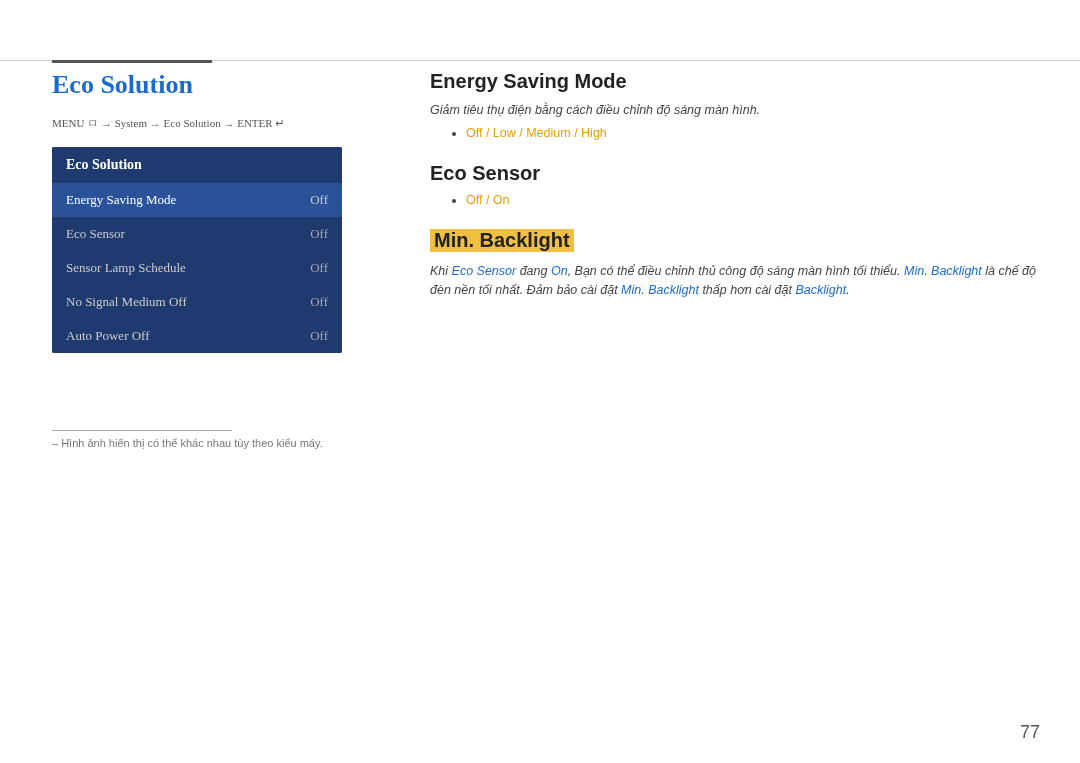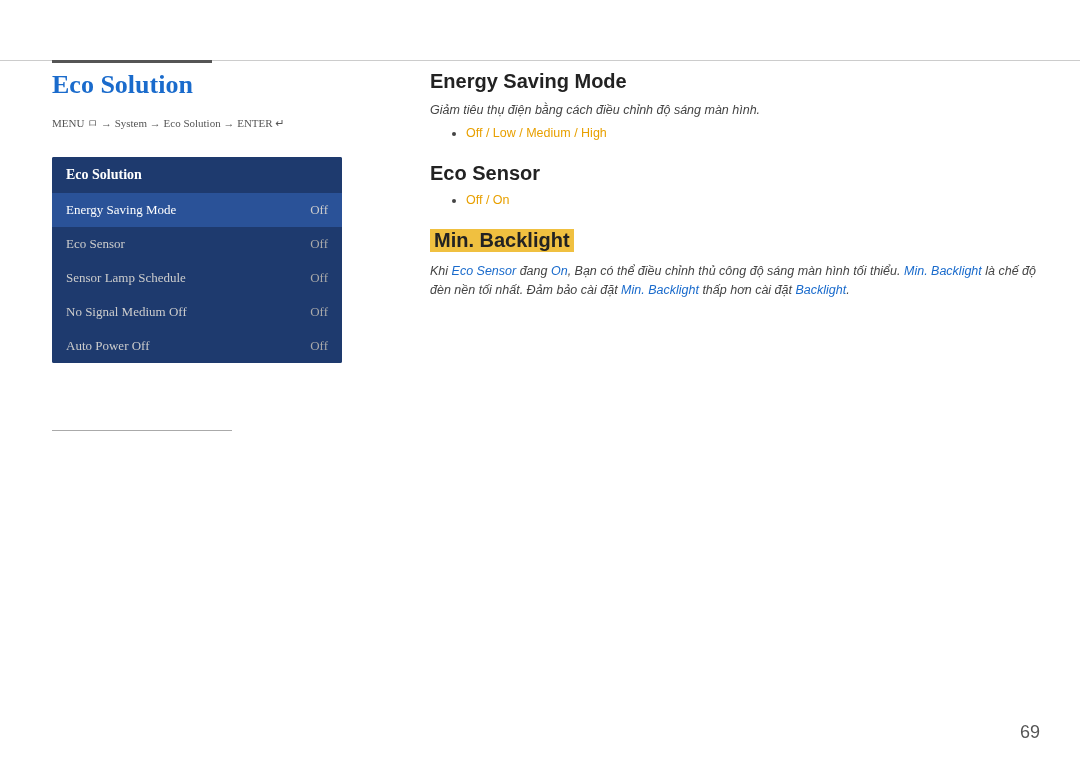--- a/index.html
+++ b/index.html
@@ -42,21 +42,21 @@
     .page-title {
       font-size: 26px;
       font-weight: bold;
       color: #1a6bcc;
       margin-bottom: 16px;
     }
 
     .menu-path {
       font-size: 11px;
       color: #555;
-      margin-bottom: 26px;
+      margin-bottom: 16px;
     }
     .menu-path span { color: #555; }
 
     .eco-menu {
       background: #1e3a6e;
       border-radius: 2px;
       overflow: hidden;
       width: 290px;
     }
 
@@ -215,20 +215,21 @@
     </div>
     <div class="eco-menu-item inactive">
       <span>Auto Power Off</span>
       <span class="item-value">Off</span>
     </div>
   </div>
 </div>
 
 <div class="footnote-area">
   <div class="footnote-line"></div>
+  <div class="footnote-text">– Hình ảnh hiển thị có thể khác nhau tùy theo kiểu máy.</div>
 </div>
 
 <div class="right-panel">
 
   <div class="section-gap">
     <div class="section-title">Energy Saving Mode</div>
     <div class="section-desc">Giảm tiêu thụ điện bằng cách điều chỉnh độ sáng màn hình.</div>
     <ul class="bullet-list">
       <li>
         <span class="text-orange">Off / Low / Medium / High</span>
@@ -247,13 +248,13 @@
 
   <div>
     <div class="min-backlight-title">Min. Backlight</div>
     <div class="section-desc">
       Khi <span class="text-blue">Eco Sensor</span> đang <span class="text-blue">On</span>, Bạn có thể điều chỉnh thủ công độ sáng màn hình tối thiểu. <span class="text-blue">Min. Backlight</span> là chế độ đèn nền tối nhất. Đảm bảo cài đặt <span class="text-blue">Min. Backlight</span> thấp hơn cài đặt <span class="text-blue">Backlight</span>.
     </div>
   </div>
 
 </div>
 
-<div class="page-number">69</div>
+<div class="page-number">77</div>
 
 </body></html>

